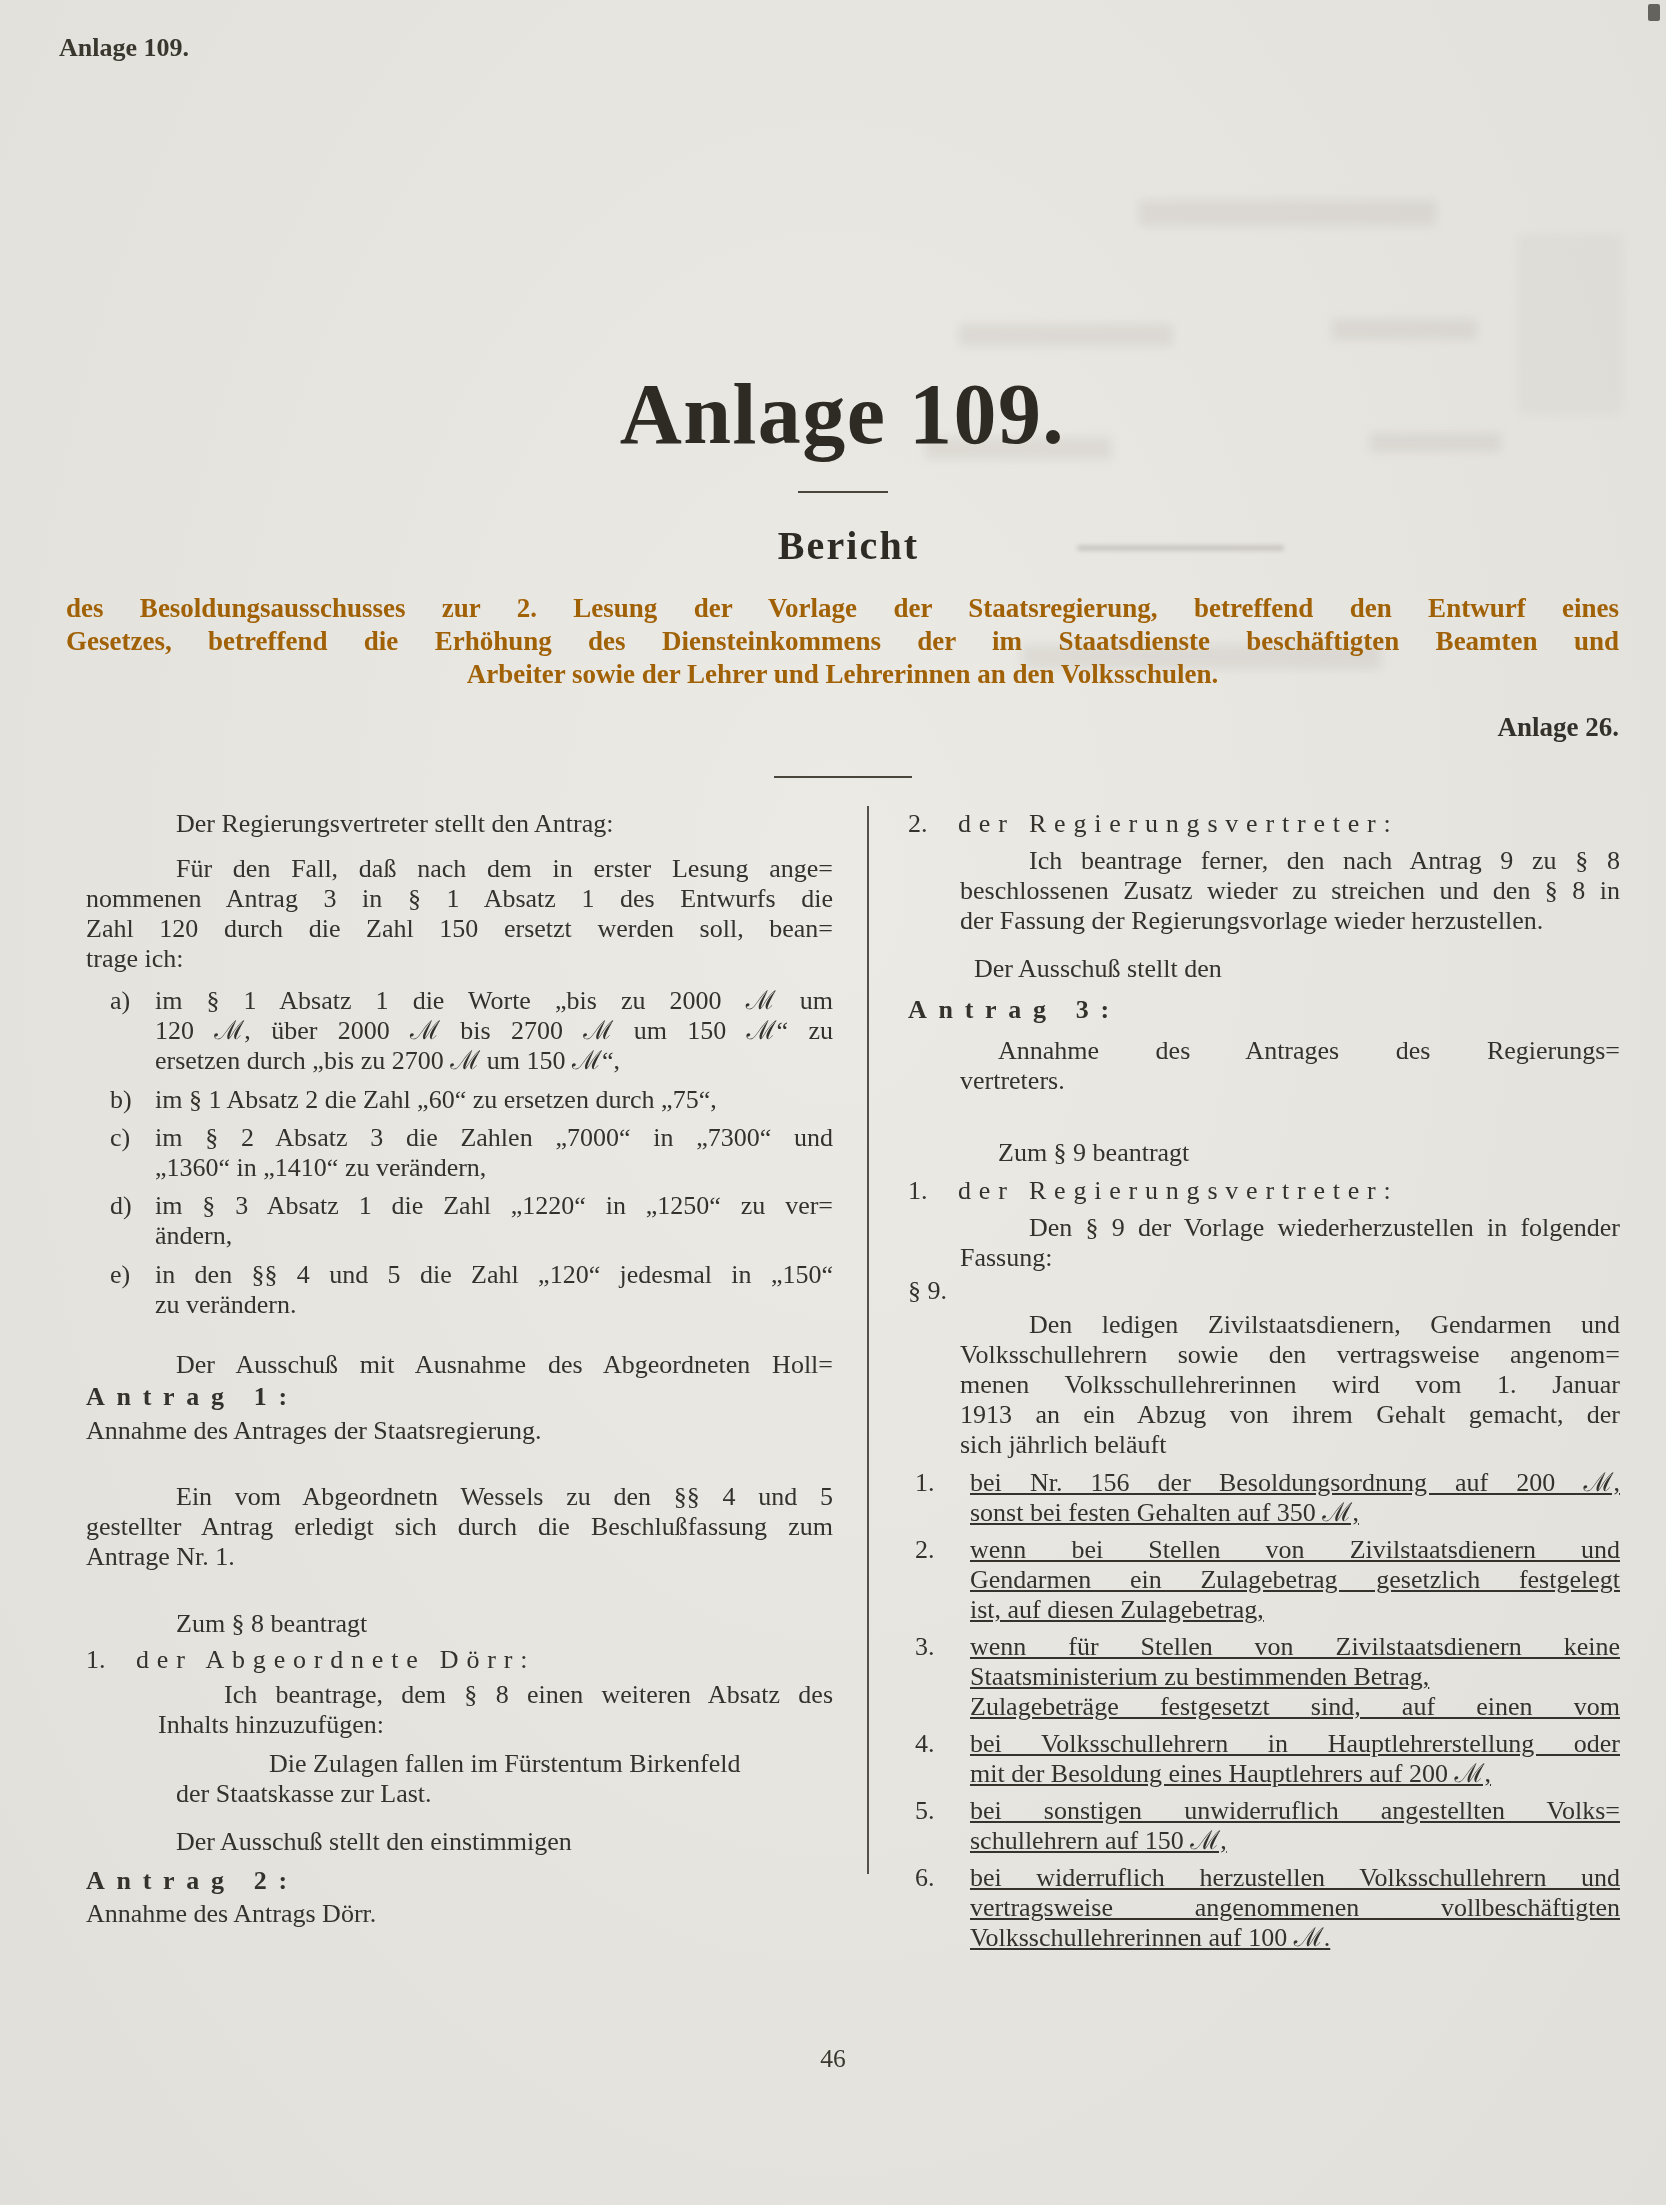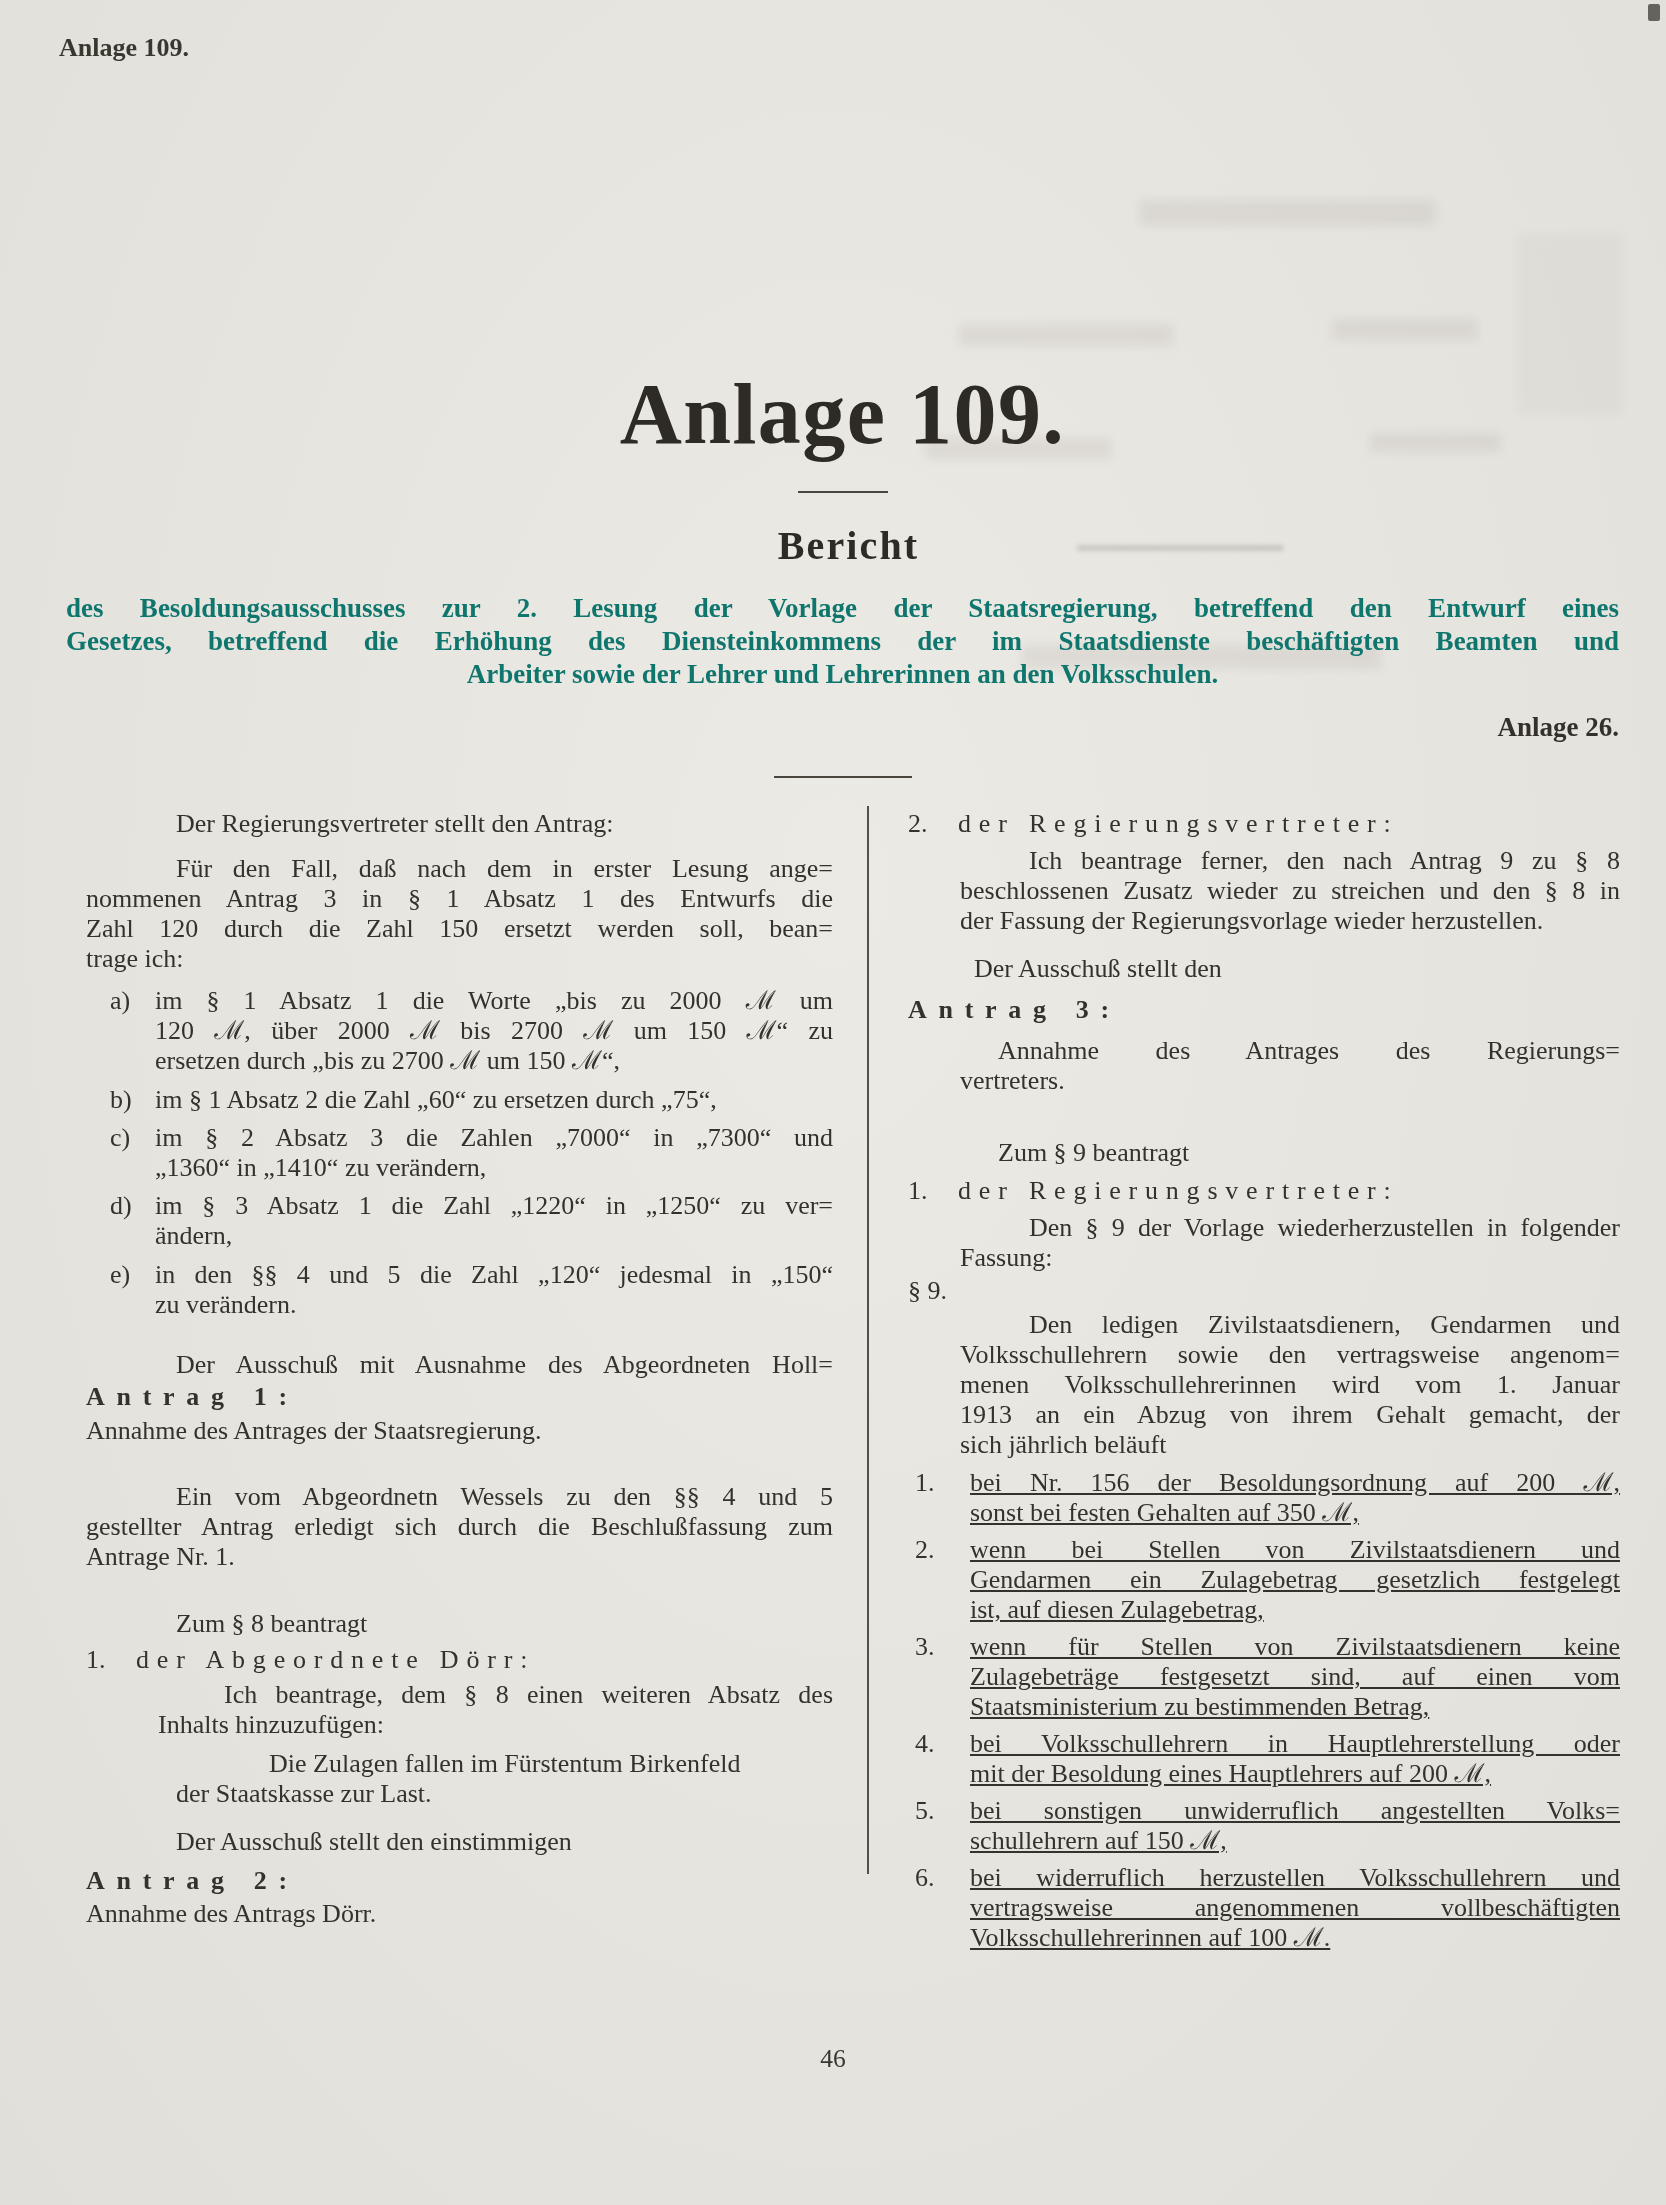--- a/index.html
+++ b/index.html
@@ -13,21 +13,21 @@
   .folio{position:absolute;left:59px;top:33px;font-size:26px;font-weight:bold;color:#3a372f;}
   .header{position:absolute;left:66px;top:0;width:1553px;text-align:center;}
   .title{position:absolute;left:0;top:364px;width:100%;margin:0;font-size:86px;font-weight:bold;
          letter-spacing:1.4px;color:#2e2b25;}
   .rule{position:absolute;background:#4a463e;height:2.1px;}
   .rule1{left:732px;top:491px;width:90px;}
   .rule2{left:718px;top:776px;width:138px;}
   .bericht{position:absolute;left:0;top:516px;width:100%;margin:6px;font-size:40px;font-weight:bold;
            letter-spacing:2.1px;color:#2e2b25;}
   .subtitle{position:absolute;left:0;top:592px;width:100%;font-size:27px;font-weight:bold;
-            line-height:33px;color:#0f766e;}
+            line-height:33px;color:#a16207;}
   .annex{position:absolute;left:0;top:712px;width:100%;text-align:right;font-size:27px;
          font-weight:bold;color:#34312b;}
   .pagenum{position:absolute;left:0;top:2044px;width:100%;text-align:center;font-size:25.5px;color:#3a372f;}
 
   .coldiv{position:absolute;left:867px;top:806px;width:2.1px;height:1068px;background:#55514a;}
 
   .col{position:absolute;top:809px;font-size:26px;line-height:30px;}
   .col.left{left:86px;width:747px;}
   .col.right{left:908px;width:712px;}
 
@@ -193,22 +193,22 @@
       <div class="ln j ritem"><span class="mk">1.</span><span>bei Nr. 156 der Besoldungsordnung auf 200 ℳ,</span></div>
       <div class="ln ritem">sonst bei festen Gehalten auf 350 ℳ,</div>
     </div>
     <div class="g10">
       <div class="ln j ritem"><span class="mk">2.</span><span>wenn bei Stellen von Zivilstaatsdienern und</span></div>
       <div class="ln j ritem">Gendarmen ein Zulagebetrag gesetzlich festgelegt</div>
       <div class="ln ritem">ist, auf diesen Zulagebetrag,</div>
     </div>
     <div class="g10">
       <div class="ln j ritem"><span class="mk">3.</span><span>wenn für Stellen von Zivilstaatsdienern keine</span></div>
+      <div class="ln ritem">Staatsministerium zu bestimmenden Betrag,</div>
       <div class="ln j ritem">Zulagebeträge festgesetzt sind, auf einen vom</div>
-      <div class="ln ritem">Staatsministerium zu bestimmenden Betrag,</div>
     </div>
     <div class="g10">
       <div class="ln j ritem"><span class="mk">4.</span><span>bei Volksschullehrern in Hauptlehrerstellung oder</span></div>
       <div class="ln ritem">mit der Besoldung eines Hauptlehrers auf 200 ℳ,</div>
     </div>
     <div class="g10">
       <div class="ln j ritem"><span class="mk">5.</span><span>bei sonstigen unwiderruflich angestellten Volks=</span></div>
       <div class="ln ritem">schullehrern auf 150 ℳ,</div>
     </div>
     <div class="g10">

